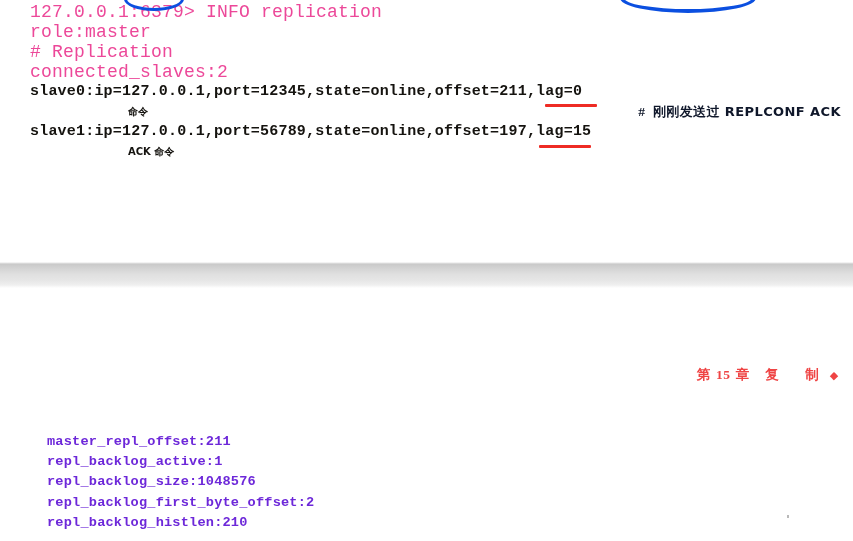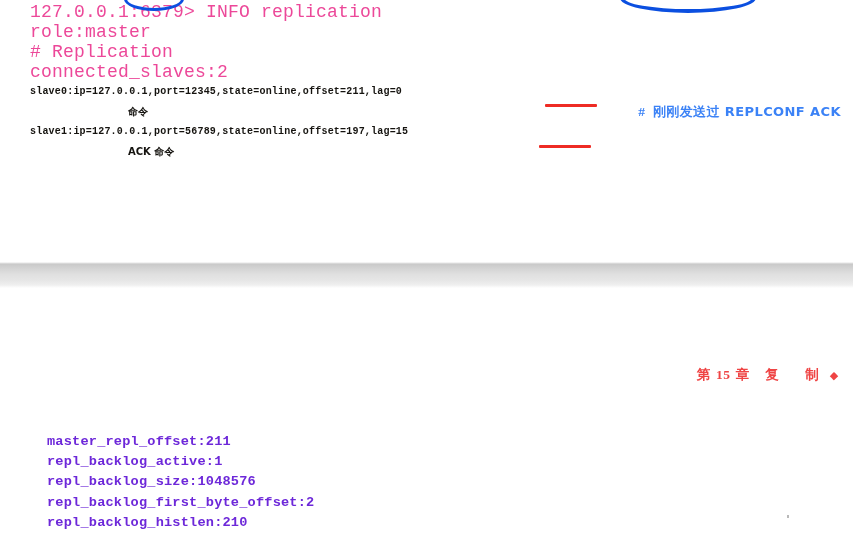--- a/index.html
+++ b/index.html
@@ -45,34 +45,34 @@
     position: relative;
     display: block;
     height: 20px;
   }
   .ann-code {
     position: absolute;
     left: 0;
     top: 0;
     white-space: pre;
     font-family: "Liberation Mono", "DejaVu Sans Mono", monospace;
-    font-size: 10px;
+    font-size: 15px;
     line-height: 20px;
     letter-spacing: 0.2px;
     font-weight: 700;
     color: #15130f;
   }
   .ann-note {
     position: absolute;
     top: 0;
     line-height: 20px;
     font-family: "Liberation Serif", "DejaVu Serif", serif;
     font-size: 13.5px;
     letter-spacing: 0.4px;
-    color: #3b82f6;
+    color: #0f172a;
     white-space: pre;
     font-weight: 700;
   }
   .ann-note .cjk {
     font-family: "DejaVu Sans", "Liberation Sans", sans-serif;
     font-weight: 700;
     font-size: 13px;
   }
   .ann-cont {
     position: absolute;

